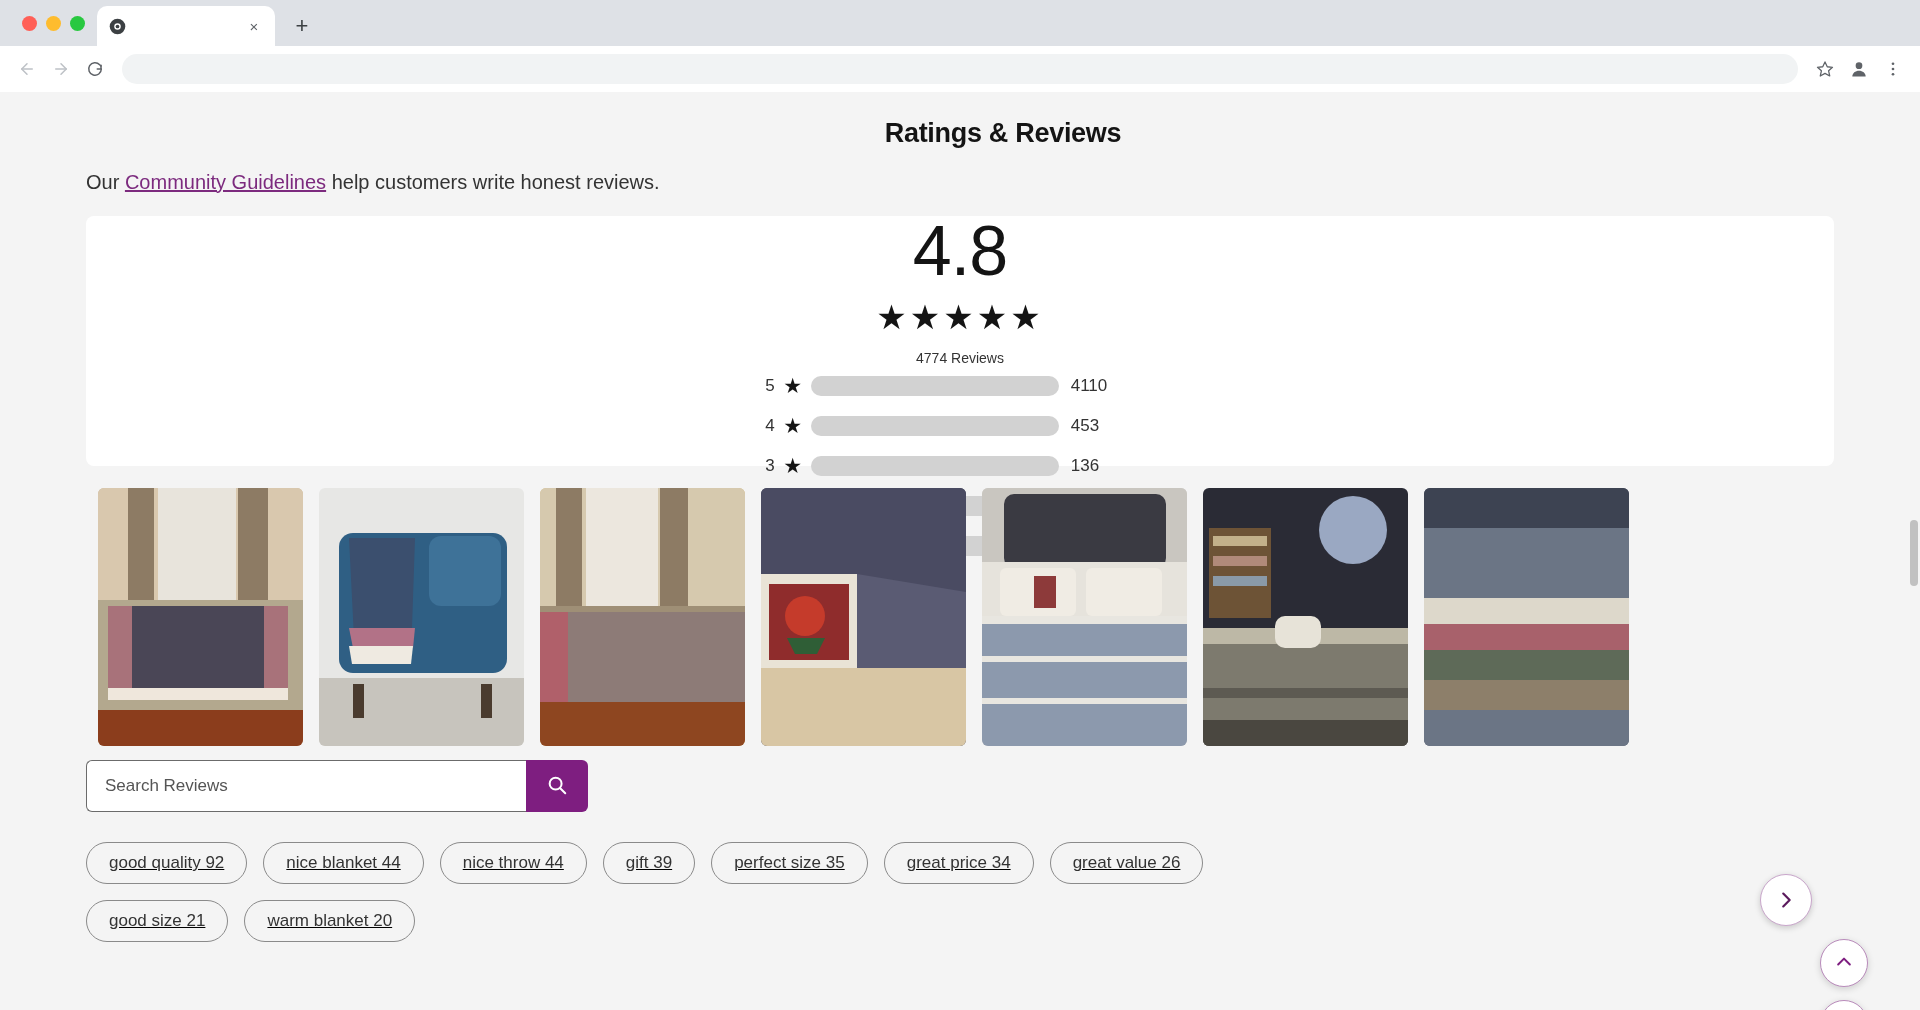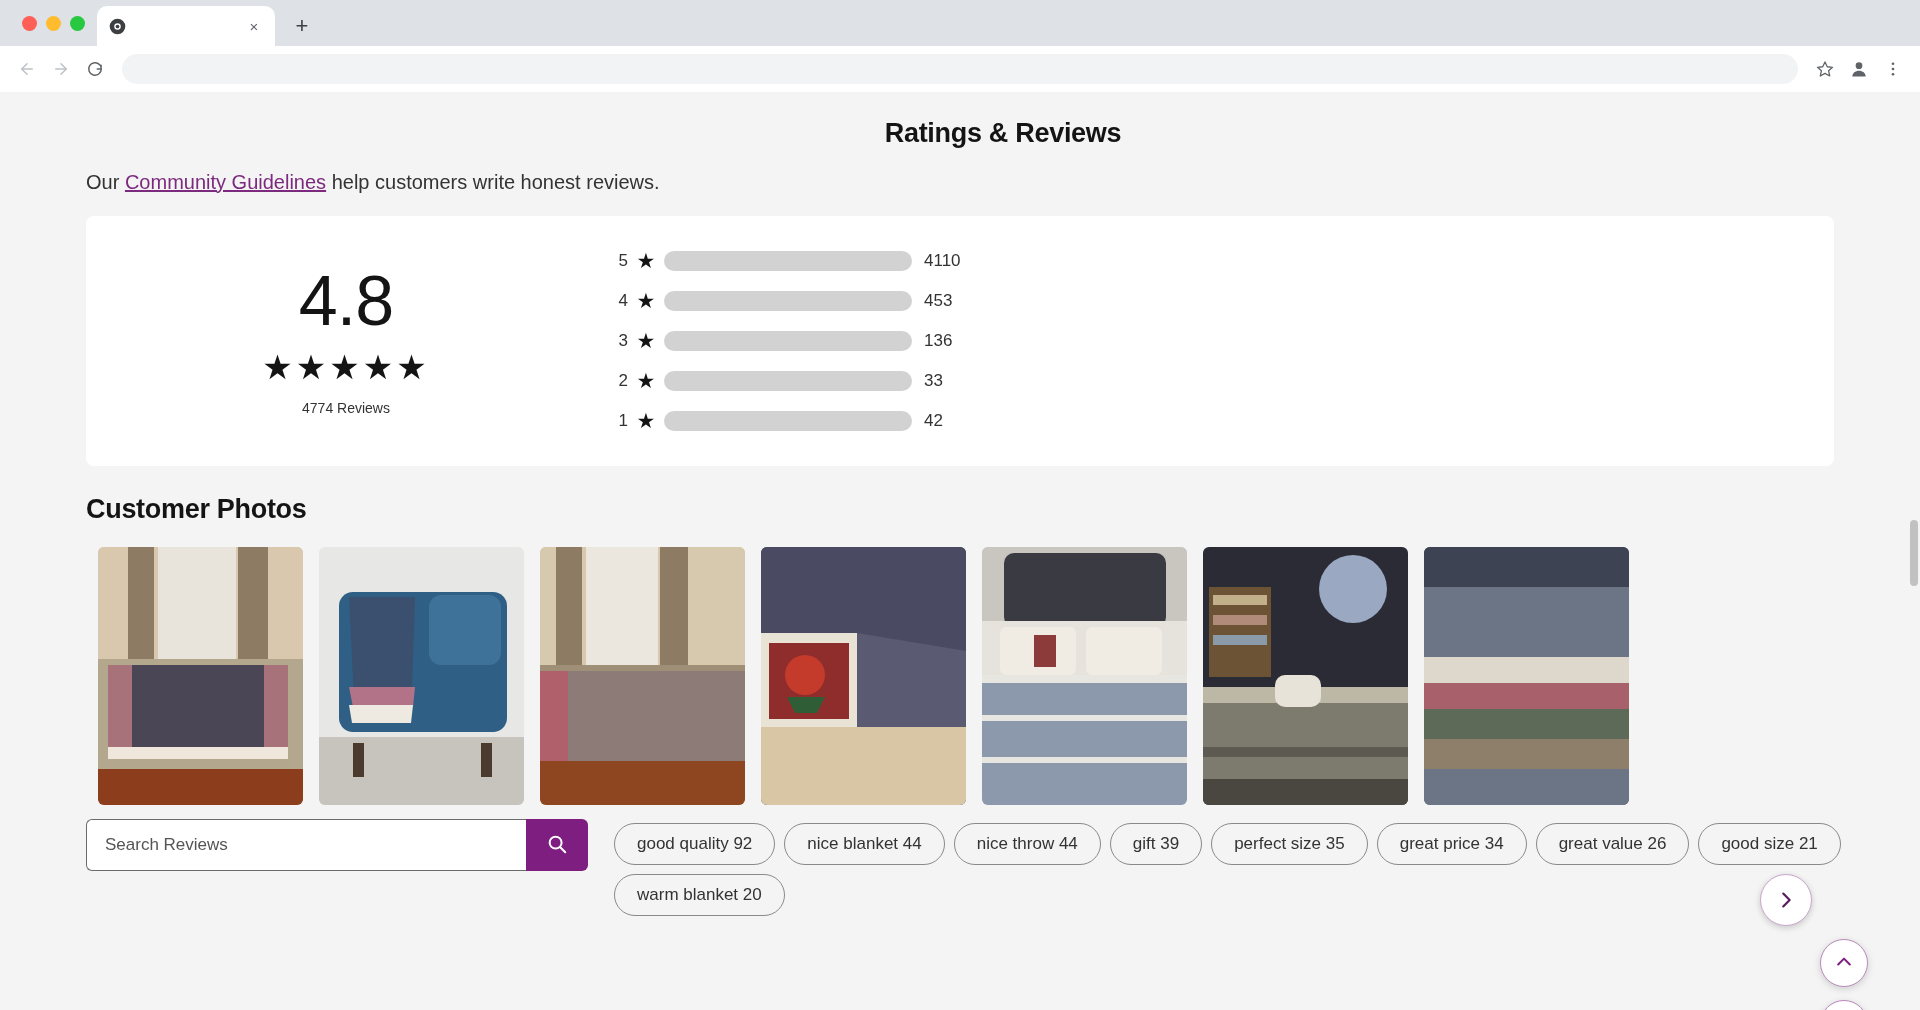--- a/index.html
+++ b/index.html
@@ -52,21 +52,21 @@
     margin: 26px 0 0 86px;
     text-align: center;
   }
   .guideline {
     font-size: 20px; color: #333; margin: 22px 0 0 86px;
   }
   .guideline a { color: #7c2a7e; text-decoration: underline; }
 
   .summary-card {
     margin: 22px 86px 0 86px; background: #fff; border-radius: 8px;
-    height: 250px; display: flex; align-items: center;
+    height: 250px; display: flex; align-items: center; flex-direction: column;
   }
   .avg-block { width: 520px; text-align: center; }
   .avg-num { font-size: 70px; line-height: 1; color: #141414; font-weight: 400; letter-spacing: -1px; }
   .avg-stars { margin-top: 14px; font-size: 34px; letter-spacing: 3px; color: #141414; line-height: 1; }
   .avg-count { margin-top: 16px; font-size: 14px; color: #333; }
 
   .hist { flex: 1; padding-right: 60px; }
   .hist-row { display: flex; align-items: center; height: 40px; justify-content: flex-start; }
   .hist-num { width: 22px; text-align: right; font-size: 17px; color: #333; }
   .hist-star { width: 36px; text-align: center; font-size: 21px; color: #141414; }
@@ -88,34 +88,34 @@
   }
   .photo svg { display: block; width: 100%; height: 100%; }
 
   .carousel-next {
     position: absolute; right: 108px; top: 756px; width: 52px; height: 52px; border-radius: 50%;
     background: #fff; border: 1px solid #c9a6cb; display: flex; align-items: center; justify-content: center;
     box-shadow: 0 2px 6px rgba(0,0,0,.18); color: #5b1a5d; z-index: 5;
   }
 
   .mention-label { margin: 22px 0 0 86px; font-size: 17px; color: #333; }
-  .search-row { margin: 14px 0 0 86px; display: flex; align-items: flex-start; gap: 26px; }
+  .search-row { margin: 14px 0 0 86px; display: flex; align-items: flex-start; gap: 26px; flex-direction: column; }
   .search-wrap { display: flex; width: 502px; height: 52px; }
   .search-input {
     flex: 1; border: 1px solid #6b6b6b; border-right: none; border-radius: 6px 0 0 6px;
     font-size: 17px; color: #333; padding: 0 18px; background: #fff; outline: none;
     font-family: "Liberation Sans", sans-serif;
   }
   .search-input::placeholder { color: #555; }
   .search-btn {
     width: 62px; background: #7E1E80; border-radius: 0 6px 6px 0; display: flex;
     align-items: center; justify-content: center; border: none;
   }
 
-  .chips { display: flex; flex-wrap: wrap; gap: 9px; max-width: 1244px; padding-top: 4px; }
+  .chips { display: flex; flex-wrap: wrap; gap: 16px; max-width: 1244px; padding-top: 4px; text-decoration: underline; }
   .chip {
     height: 42px; padding: 0 22px; border: 1px solid #8a8a8a; border-radius: 21px;
     display: flex; align-items: center; font-size: 17px; color: #333; background: transparent;
     white-space: nowrap;
   }
 
   .fab {
     position: absolute; right: 52px; width: 48px; height: 48px; border-radius: 50%;
     background: #fff; border: 1px solid #b98bbb; display: flex; align-items: center;
     justify-content: center; box-shadow: 0 2px 7px rgba(0,0,0,.16); color: #7E1E80; z-index: 20;
@@ -246,21 +246,20 @@
           <div class="hist-row">
             <span class="hist-num">1</span>
             <span class="hist-star">★</span>
             <span class="hist-track"><span class="hist-fill" style="width: 2.2%;"></span></span>
             <span class="hist-count">42</span>
           </div>
 
         </div>
       </div>
 
-      <h3 class="h3">Customer Photos</h3>
 
       <div class="photos">
 
         <div class="photo">
           <svg viewBox="0 0 205 258" preserveAspectRatio="none">
             <rect width="205" height="258" fill="#cdb89a"></rect>
             <rect x="0" y="0" width="205" height="120" fill="#d9c8ae"></rect>
             <rect x="30" y="0" width="26" height="120" fill="#8d7b64"></rect>
             <rect x="140" y="0" width="30" height="120" fill="#8d7b64"></rect>
             <rect x="60" y="0" width="78" height="118" fill="#e8e4dc"></rect>

